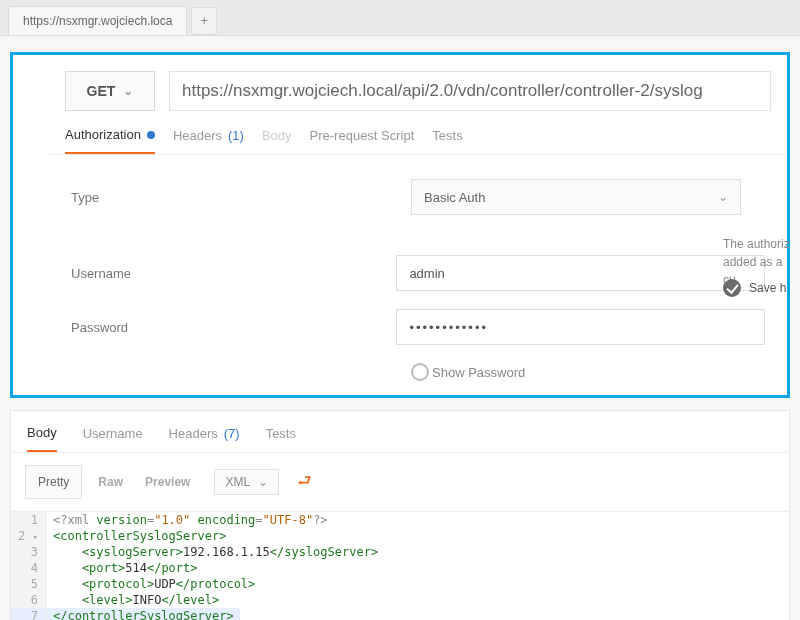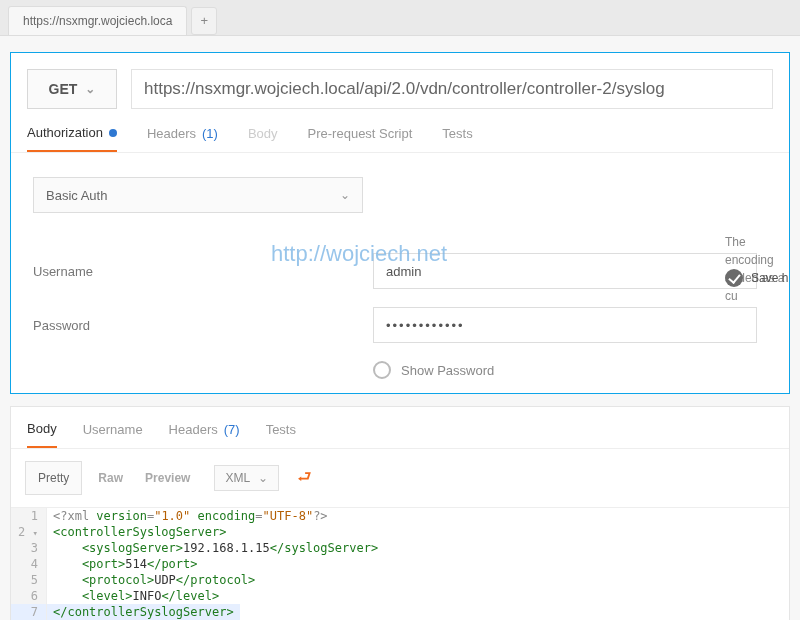--- a/index.html
+++ b/index.html
@@ -1,40 +1,40 @@
 <!DOCTYPE html>
 <html><head>
 <meta charset="utf-8">
 <style>
   * { box-sizing: border-box; margin: 0; padding: 0; }
   body { font-family: -apple-system, "Helvetica Neue", Arial, sans-serif; font-size: 13px; color: #555; background: #f7f7f7; width: 800px; height: 620px; overflow: hidden; }
   .browser-tabs { display: flex; align-items: center; background: #eaeaea; padding: 6px 8px 0 8px; border-bottom: 1px solid #ddd;}
   .browser-tab { background: #f7f7f7; border: 1px solid #ddd; border-bottom: none; padding: 7px 14px; font-size: 12px; color: #666; border-radius: 3px 3px 0 0; max-width: 200px; overflow: hidden; text-overflow: ellipsis; white-space: nowrap;}
   .new-tab { border: 1px solid #ddd; background: #f2f2f2; color: #888; width: 26px; height: 28px; display:flex; align-items:center; justify-content:center; border-radius:3px; margin-left:4px; cursor:pointer;}
-  .panel { background:#fff; margin:16px 10px 0 10px; border:1px solid #0ea5e9; }
+  .panel { background:#fff; margin:16px 10px 0 10px; border:3px solid #0ea5e9;padding-left:36px; }
   .req-row { display:flex; padding:16px 16px 0 16px; gap:14px;}
   .method-btn { width:90px; height:40px; border:1px solid #d8d8d8; background:#fafafa; color:#555; font-weight:600; font-size:14px; display:flex; align-items:center; justify-content:center; gap:8px; cursor:pointer;}
   .url-box { flex:1; height:40px; display:flex; align-items:center; border:1px solid #e2e2e2; padding:0 12px; color:#666; font-size:17px; overflow:hidden; white-space:nowrap;}
-  .tabs { display:flex; gap:30px; padding:16px 16px 0 16px; border-bottom:1px solid #eee; font-size:13px;}
+  .tabs { display:flex; gap:18px; padding:16px 16px 0 16px; border-bottom:1px solid #eee; font-size:13px;}
   .tab { padding-bottom:10px; color:#999; cursor:pointer; display:flex; align-items:center; gap:6px;}
   .tab.active { color:#333; border-bottom:2px solid #f26b1d;}
   .tab.disabled { color:#ccc; }
   .dot { width:8px; height:8px; border-radius:50%; background:#2e78d2; display:inline-block;}
   .count { color:#2e78d2;}
   .auth-body { padding:24px 22px 14px 22px; position:relative;}
   .row { display:flex; align-items:center; margin-bottom:18px;}
   .lbl { width:340px; color:#777; font-size:13px;}
   .sel { flex:1; max-width:330px; height:36px; border:1px solid #ddd; background:#fafafa; display:flex; align-items:center; justify-content:space-between; padding:0 12px; color:#666; cursor:pointer;}
   .chev { color:#999; font-size:12px;}
   .input { width:384px; height:36px; border:1px solid #ddd; background:#fff; padding:0 12px; color:#555; font-size:13px; outline:none;}
   .pw-dots { letter-spacing:2px;}
-  .showpw { display:flex; align-items:center; gap:10px; margin-left:340px; color:#888;}
+  .showpw { display:flex; align-items:center; gap:3px; margin-left:340px; color:#888;}
   .radio-circle { width:18px; height:18px; border-radius:50%; border:2px solid #bbb; display:inline-block;}
   .side-note { position:absolute; right:-6px; top:80px; width:70px; color:#888; font-size:12px; line-height:1.5;}
-  .save-help { position:absolute; right:-6px; top:116px; width:70px; display:flex; align-items:center; gap:8px; font-size:12px; color:#555;}
+  .save-help { position:absolute; right:-6px; top:124px; width:70px; display:flex; align-items:center; gap:8px; font-size:12px; color:#555;}
   .check-circle { width:18px; height:18px; border-radius:50%; background:#6b6b6b; display:flex; align-items:center; justify-content:center;}
   .check-circle::after { content:""; width:5px; height:9px; border:solid #fff; border-width:0 2px 2px 0; transform:rotate(40deg); margin-top:-2px;}
   .watermark { position:absolute; left:260px; top:88px; font-size:22px; color:#7fb7e6; opacity:.8; pointer-events:none; font-weight:400;}
   .resp-panel { background:#fff; margin:12px 10px 0 10px; border:1px solid #e5e5e5;}
   .resp-tabs { display:flex; gap:26px; padding:14px 16px 0 16px; border-bottom:1px solid #eee;}
   .toolbar { display:flex; align-items:center; gap:10px; padding:12px 14px;}
   .tb-btn { height:34px; padding:0 12px; border:1px solid #e0e0e0; background:#fafafa; color:#666; font-size:12px; display:flex; align-items:center; cursor:pointer;}
   .tb-link { color:#aaa; font-size:12px; cursor:pointer; padding:0 6px;font-weight:bold;}
   .tb-xml { height:24px; padding:12px 10px; border:1px solid #e0e0e0; background:#fafafa; color:#888; font-size:12px; display:flex; align-items:center; gap:8px; margin-left:8px; cursor:pointer;}
   .wrap-icon { color:#f26b1d; font-size:16px; margin-left:8px; cursor:pointer;}
@@ -76,49 +76,49 @@
       <span>Headers</span>
       <span class="count">(1)</span>
     </div>
     <div class="tab disabled">Body</div>
     <div class="tab">Pre-request Script</div>
     <div class="tab">Tests</div>
   </div>
 
   <div class="auth-body">
     <div class="row">
+      <div class="lbl">Type</div>
       <div class="sel">
         <span>Basic Auth</span>
         <span class="chev">⌄</span>
       </div>
     </div>
     <div style="height:22px"></div>
     <div class="row">
       <div class="lbl">Username</div>
       <input class="input" value="admin" style="">
     </div>
     <div class="row">
       <div class="lbl">Password</div>
       <input class="input pw-dots" value="••••••••••••" style="">
     </div>
     <div class="showpw">
       <span class="radio-circle"></span>
       <span>Show Password</span>
     </div>
 
     <div class="side-note">
-      <div>The encoding</div>
+      <div>The authoriz</div>
       <div>added as a cu</div>
     </div>
     <div class="save-help">
       <span class="check-circle"></span>
       <span>Save h</span>
     </div>
 
-    <div class="watermark">http://wojciech.net</div>
   </div>
 </div>
 
 <div class="resp-panel">
   <div class="resp-tabs">
     <div class="tab active">Body</div>
     <div class="tab">Username</div>
     <div class="tab">
       <span>Headers</span>
       <span class="count">(7)</span>

